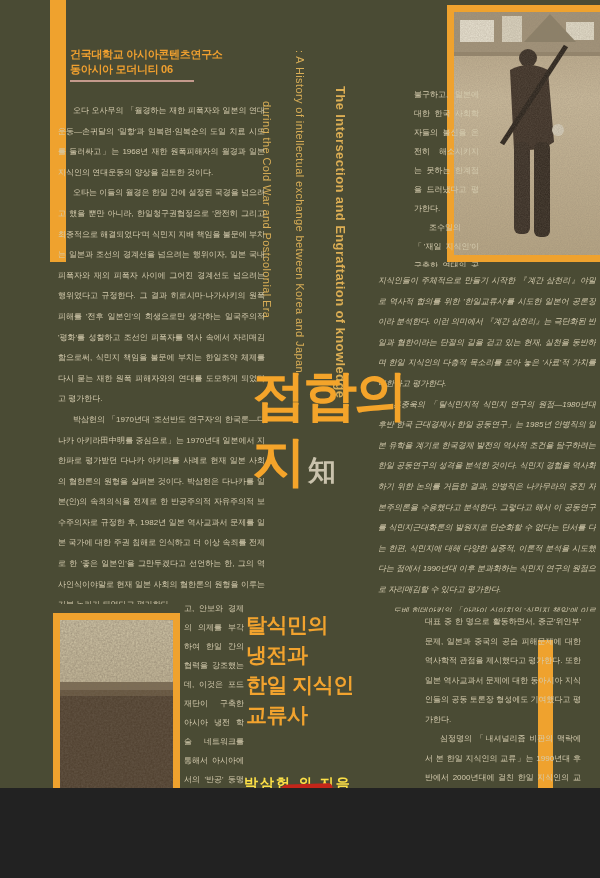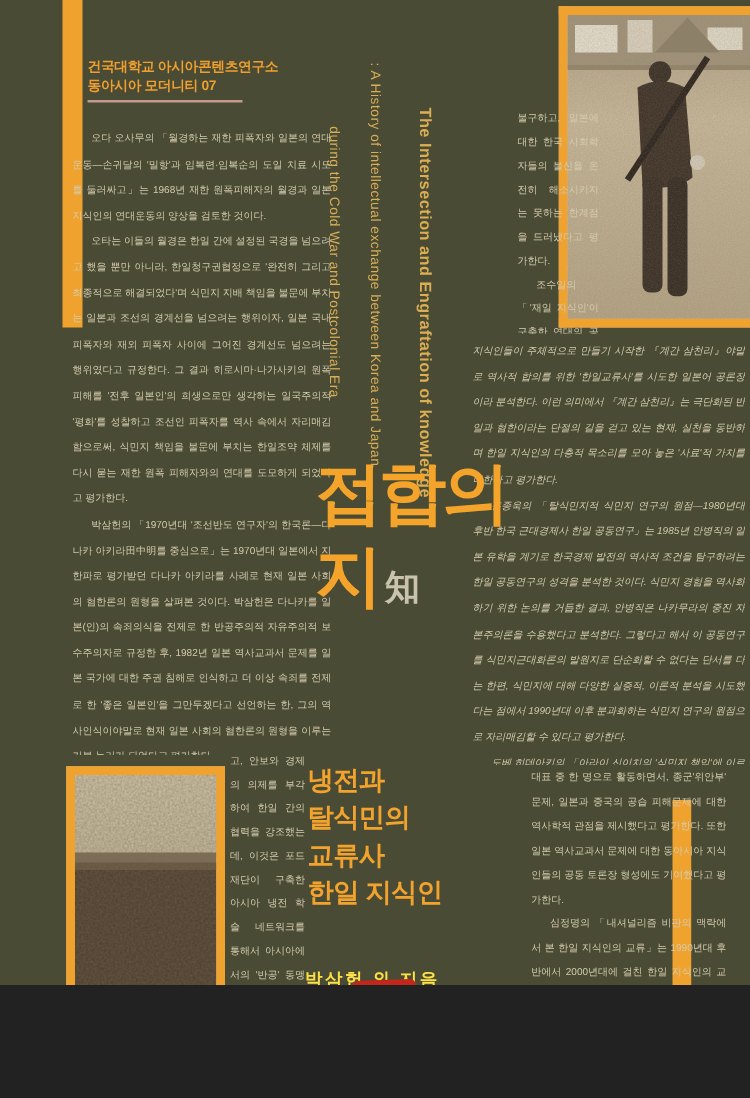--- a/index.html
+++ b/index.html
@@ -57,21 +57,21 @@
 </head>
 <body>
 
 <div class="cover">
 
   <div class="bar-left"></div>
   <div class="bar-right"></div>
 
   <div class="header">
     <div>건국대학교 아시아콘텐츠연구소</div>
-    <div>동아시아 모더니티 07</div>
+    <div>동아시아 모더니티 06</div>
     <div class="underline"></div>
   </div>
 
   <div class="photo photo-top">
     <svg width="146" height="243" viewBox="0 0 146 243" xmlns="http://www.w3.org/2000/svg">
       <defs>
         <filter id="grain1">
             <feTurbulence type="fractalNoise" baseFrequency="0.9" numOctaves="2" result="n"></feTurbulence>
             <feColorMatrix in="n" type="matrix" values="0 0 0 0 0.25 0 0 0 0 0.2 0 0 0 0 0.15 0 0 0 0.35 0"></feColorMatrix>
           </filter>
@@ -151,24 +151,24 @@
     <p>대표 중 한 명으로 활동하면서, 종군'위안부' 문제, 일본과 중국의 공습 피해문제에 대한 역사학적 관점을 제시했다고 평가한다. 또한 일본 역사교과서 문제에 대한 동아시아 지식인들의 공동 토론장 형성에도 기여했다고 평가한다.</p>
     <p class="ind">심정명의 「내셔널리즘 비판의 맥락에서 본 한일 지식인의 교류」는 1990년대 후반에서 2000년대에 걸친 한일 지식인의 교류를 내셔널리즘 비판/탈민족주의라는 맥락에서 본 것이다. 심정명은, 우선 일본의 역사수정주의에 대응하는 가운데 한국에서도 자기비판으로서 '국사'에 대한 문제가 제기되는 한편, 일본의 전후사나 내셔널리즘을 비판하는 서적들이 다수 번역 출판되어 많이 읽혔다는 점을 지적한다. 그러나 이들의 교류에서, 그럼에도 불구하고 제국주의 국가와 식민지라는 역사적 경험의 차이가 이러한 대화에 계속해서 영향을 미치고 있었다는 사실을 한계점으로 지적한다.</p>
   </div>
 
   <div class="title">
     <div>접합의</div>
     <div><span>지</span><span class="hanja">知</span></div>
   </div>
 
   <div class="subtitle">
+    <div>탈식민의</div>
     <div>냉전과</div>
-    <div>탈식민의</div>
+    <div>한일 지식인</div>
     <div>교류사</div>
-    <div>한일 지식인</div>
   </div>
 
   <div class="author">박삼헌 외 지음</div>
 
   <div class="seal">
     <div class="seal-inner">
       <span>소명</span>
       <span>출판</span>
     </div>
   </div>

